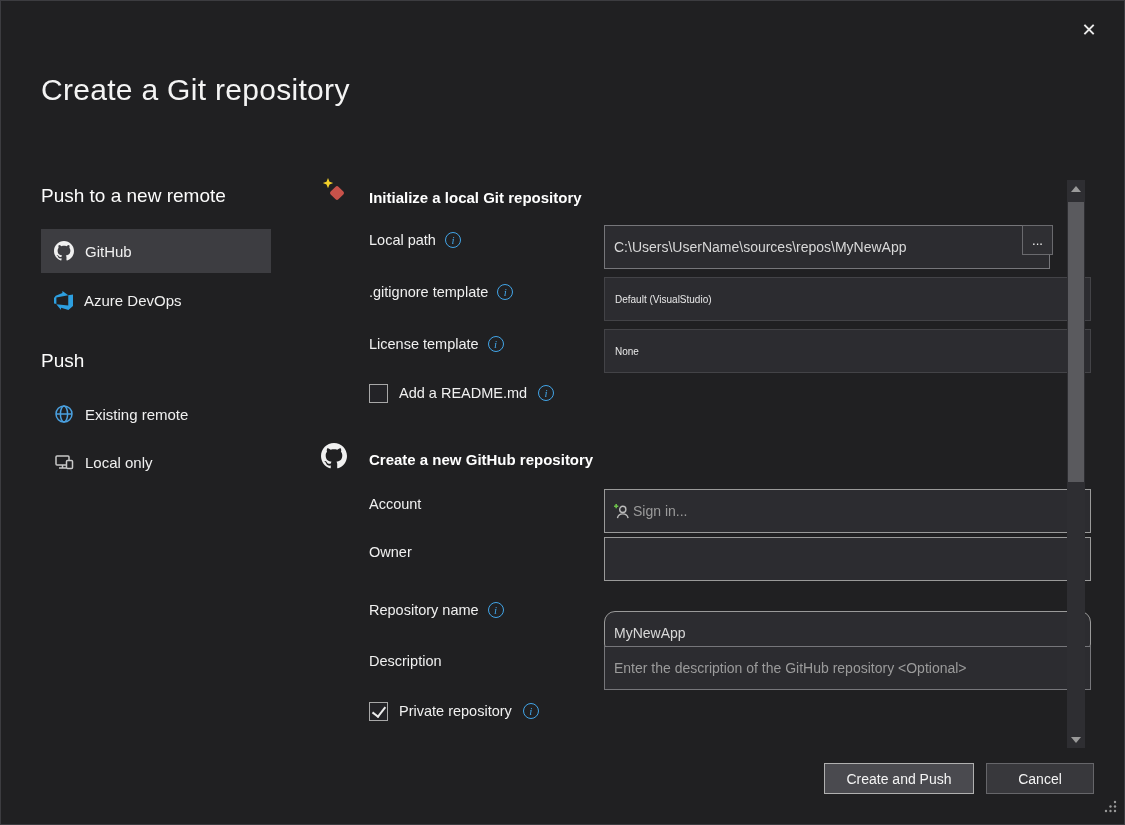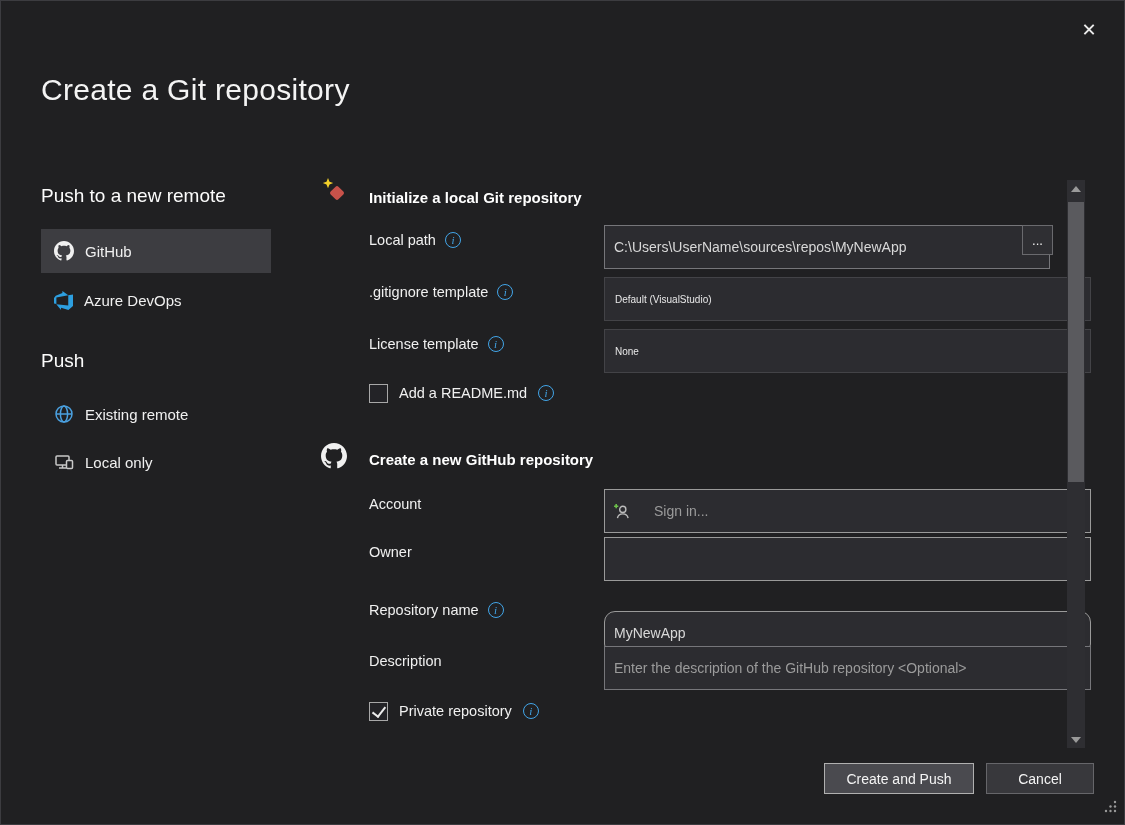--- a/index.html
+++ b/index.html
@@ -43,21 +43,21 @@
 
   .textbox { background:#2c2c30; border:1px solid #76767a; color:#d8d8d8;
     font-size:14px; padding:0 9px; font-family:"Liberation Sans", sans-serif; outline:none; }
   .textbox.bright { border-color:#9a9a9a; }
   .textbox::placeholder { color:#9b9b9b; }
 
   .select { background:#2c2c30; border:1px solid #434347; display:flex; align-items:center;
     justify-content:space-between; padding:0 10px; font-size:10px; color:#e8e8e8; cursor:pointer; }
 
   .combo { background:#2c2c30; border:1px solid #9a9a9a; display:flex; align-items:stretch; cursor:pointer; }
-  .combo-main { flex:1; display:flex; align-items:center; gap:24px; padding:0 8px;
+  .combo-main { flex:1; display:flex; align-items:center; gap:3px; padding:0 8px;
     font-size:14px; color:#9b9b9b; }
   .combo-drop { width:20px; border-left:1px solid #9a9a9a; display:flex;
     align-items:center; justify-content:center; }
 
   .caret { width:0; height:0; border-left:4px solid transparent; border-right:4px solid transparent;
     border-top:5px solid #ececec; }
 
   .browse-btn { position:absolute; left:1021px; width:31px; height:30px; background:#2f2f33;
     border:1px solid #6a6a6e; color:#f0f0f0; font-size:13px; cursor:pointer;
     font-family:"Liberation Sans", sans-serif; }

